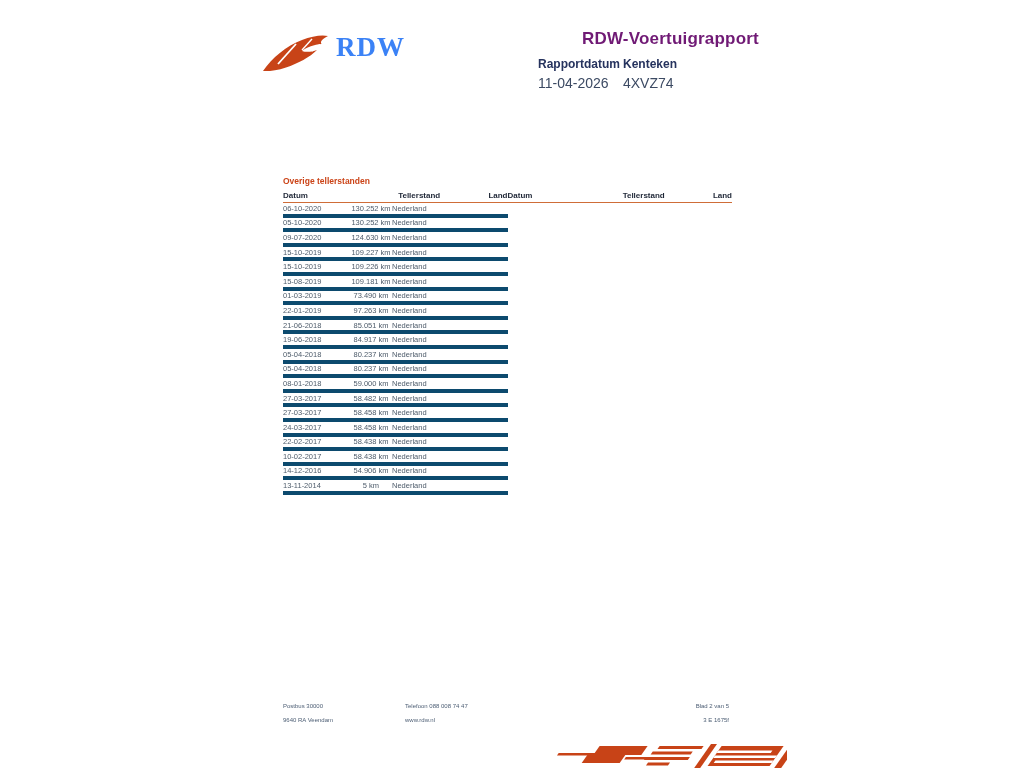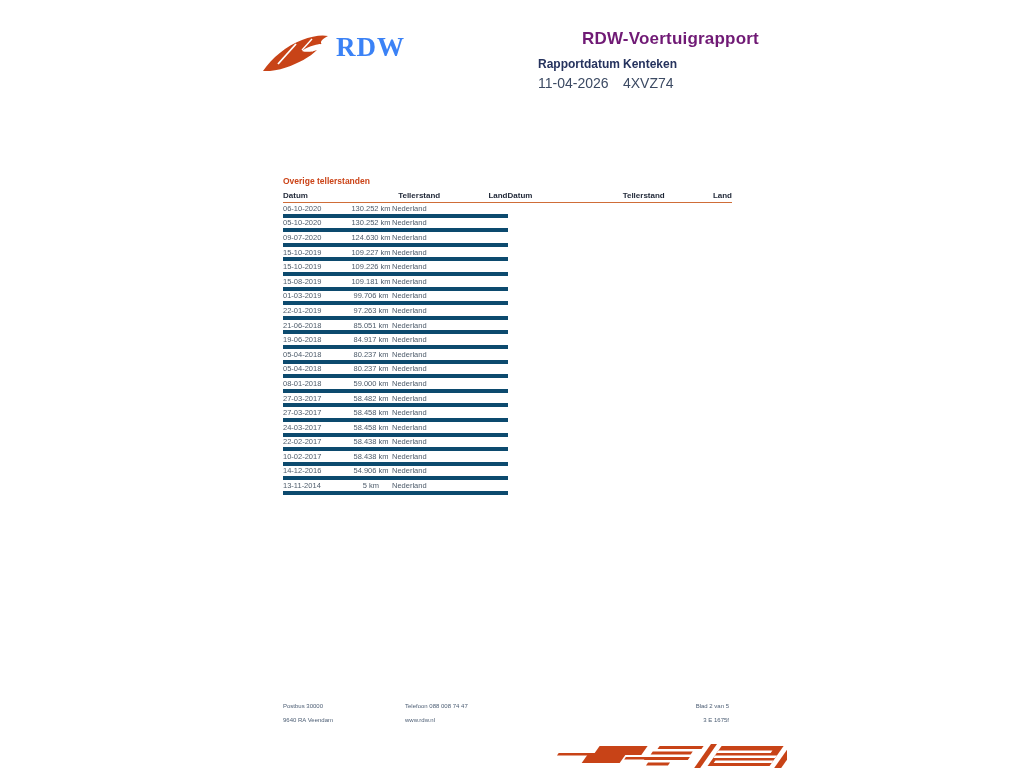--- a/index.html
+++ b/index.html
@@ -188,21 +188,21 @@
             <span class="c-teller">109.226 km</span>
             <span class="c-land">Nederland</span>
           </div>
           <div class="trow">
             <span class="c-datum">15-08-2019</span>
             <span class="c-teller">109.181 km</span>
             <span class="c-land">Nederland</span>
           </div>
           <div class="trow">
             <span class="c-datum">01-03-2019</span>
-            <span class="c-teller">99.706 km</span>
+            <span class="c-teller">73.490 km</span>
             <span class="c-land">Nederland</span>
           </div>
           <div class="trow">
             <span class="c-datum">22-01-2019</span>
             <span class="c-teller">97.263 km</span>
             <span class="c-land">Nederland</span>
           </div>
           <div class="trow">
             <span class="c-datum">21-06-2018</span>
             <span class="c-teller">85.051 km</span>

